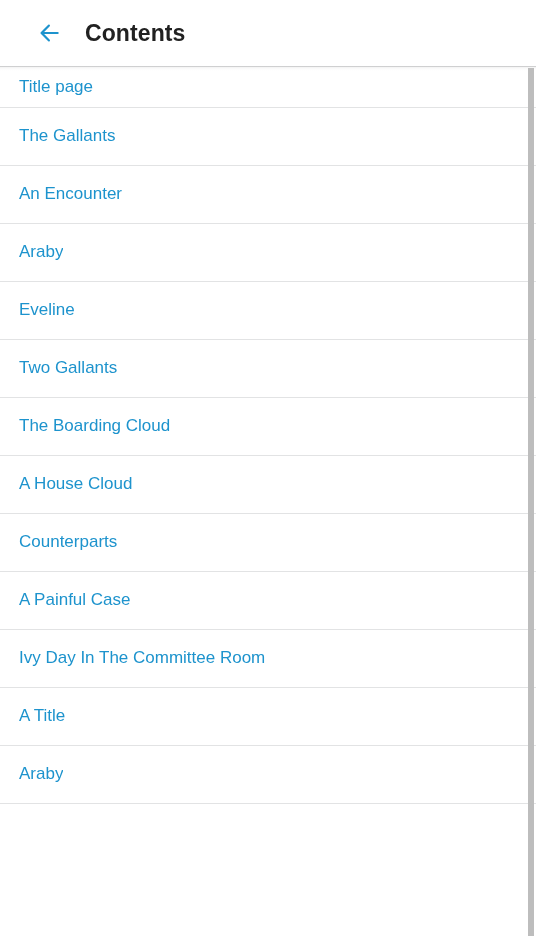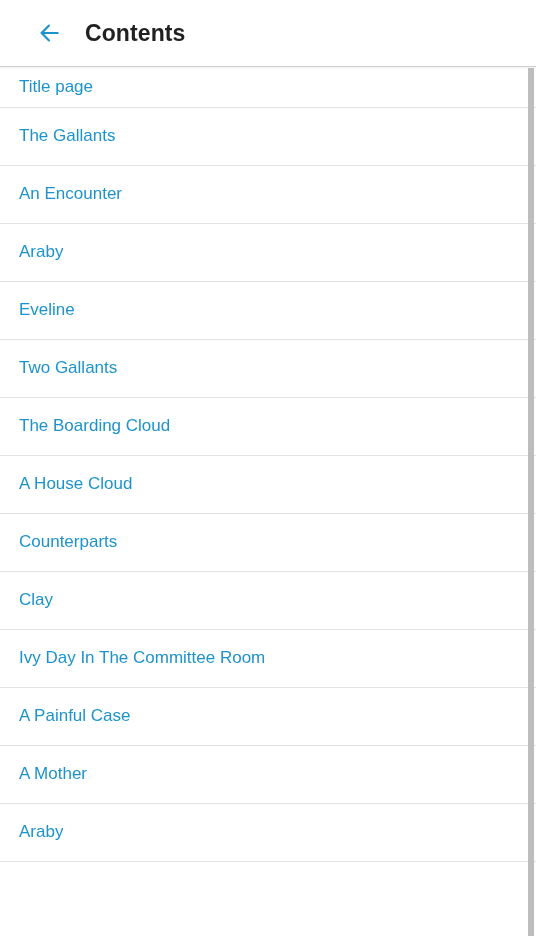--- a/index.html
+++ b/index.html
@@ -174,30 +174,27 @@
         <li class="list-item">
           <span class="list-item-label">The Boarding Cloud</span>
         </li>
         <li class="list-item">
           <span class="list-item-label">A House Cloud</span>
         </li>
         <li class="list-item">
           <span class="list-item-label">Counterparts</span>
         </li>
         <li class="list-item">
-          <span class="list-item-label">Clay</span>
+          <span class="list-item-label">A Painful Case</span>
         </li>
         <li class="list-item">
           <span class="list-item-label">Ivy Day In The Committee Room</span>
         </li>
         <li class="list-item">
-          <span class="list-item-label">A Painful Case</span>
-        </li>
-        <li class="list-item">
-          <span class="list-item-label">A Mother</span>
+          <span class="list-item-label">A Title</span>
         </li>
         <li class="list-item">
           <span class="list-item-label">Araby</span>
         </li>
       </ul>
   </div>
 
   <div class="scrollbar-track">
     <div class="scrollbar-thumb"></div>
   </div>

